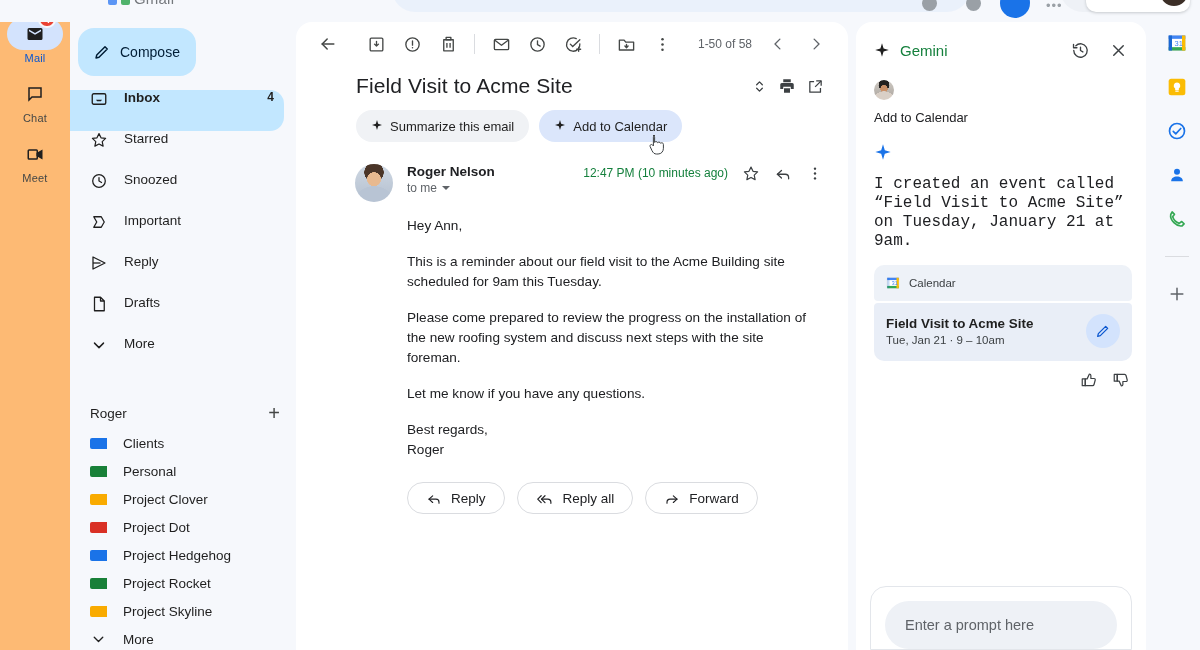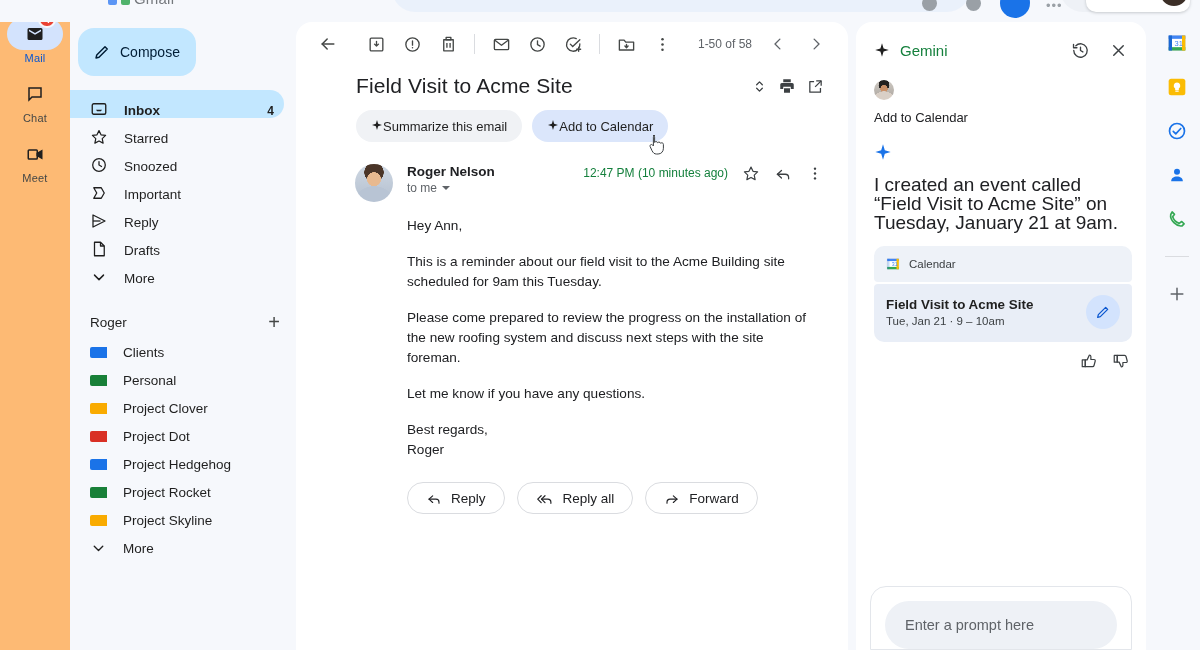--- a/index.html
+++ b/index.html
@@ -55,21 +55,21 @@
 
   
   .sidebar { width: 226px; flex: 0 0 226px; background: #f6f8fc; padding-top: 14px; overflow: hidden; }
   .compose {
     margin: 14px 0 14px 8px; width: 118px; height: 48px; border: none; border-radius: 16px;
     background: #c2e7ff; display: flex; align-items: center; gap: 9px; padding-left: 15px;
     cursor: pointer; font-size: 14px; color: #001d35; font-family: inherit;
   }
   .nav-list { margin-top: 4px; }
   .nav-item {
-    display: flex; align-items: flex-end; height: 28px; margin: 0 12px 0 8px;
+    display: flex; align-items: flex-start; height: 41px; margin: 0 12px 0 8px;
     padding: 0 10px 0 12px; border-radius: 0 14px 14px 0; cursor: pointer; gap: 16px;
     font-size: 13.5px; color: #1f1f1f;
   }
   .nav-item.active { background: #c2e7ff; font-weight: 700; margin-left: 0; padding-left: 20px; }
   .nav-item .nav-label { flex: 1; }
   .nav-count { font-size: 12px; font-weight: 700; }
   .ico { width: 18px; height: 18px; display: inline-flex; align-items: center; justify-content: center; flex: 0 0 18px; }
   .labels-head {
     display: flex; align-items: center; justify-content: space-between;
     margin: 26px 16px 6px 20px; font-size: 13.5px; color: #1f1f1f;
@@ -93,21 +93,21 @@
   .tb-gap { width: 12px; }
   .tb-right { margin-left: auto; display: flex; align-items: center; gap: 2px; }
   .tb-count { font-size: 12px; color: #5f6368; margin-right: 6px; }
 
   .subject-row { display: flex; align-items: center; padding: 8px 24px 0 60px; }
   .subject { font-size: 21px; font-weight: 400; color: #202124; letter-spacing: .1px; }
   .subject-actions { margin-left: auto; display: flex; align-items: center; gap: 10px; }
 
   .chips { display: flex; gap: 10px; padding: 12px 0 0 60px; }
   .chip {
-    display: flex; align-items: center; height: 32px; padding: 0 15px;
+    display: flex; align-items: center; gap: 7px; height: 32px; padding: 0 15px;
     border-radius: 16px; font-size: 13px; color: #1f1f1f; cursor: pointer; border: none;
     font-family: inherit; background: #f0f2f5;
   }
   .chip.blue { background: #dbe6fb; }
   .chip .spark { color: #1f1f1f; font-size: 12px; }
 
   .msg-head { display: flex; align-items: flex-start; padding: 22px 24px 0 16px; }
   .avatar {
     width: 38px; height: 38px; border-radius: 50%; flex: 0 0 38px; margin-left: 43px; margin-right: 14px;
     background:
@@ -147,21 +147,21 @@
   .g-user-av {
     width: 20px; height: 20px; border-radius: 50%; margin: 16px 0 0 18px;
     background:
       radial-gradient(circle at 50% 115%, #d9cfc6 0 46%, transparent 47%),
       radial-gradient(circle at 50% 44%, #c98f66 0 24%, transparent 25%),
       radial-gradient(circle at 50% 26%, #23201e 0 30%, transparent 31%),
       linear-gradient(#cfcac4, #a9a39c);
   }
   .g-user-msg { font-size: 13px; color: #202124; margin: 10px 18px 0 18px; }
   .g-spark-row { margin: 18px 0 0 18px; }
-  .g-resp { font-size: 19px; line-height: 19px; color: #202124; margin: 10px 18px 12px 18px; }
+  .g-resp { font-size: 16px; line-height: 19px; color: #202124; margin: 10px 18px 12px 18px; font-family: Liberation Mono, monospace; }
 
   .g-card-top {
     margin: 14px 14px 0 18px; background: #eef2f8; border-radius: 10px 10px 4px 4px;
     height: 36px; display: flex; align-items: center; gap: 9px; padding-left: 12px;
   }
   .g-card-top-label { font-size: 11.5px; color: #3c4043; }
   .g-card-body {
     margin: 2px 14px 0 18px; background: #e9eef7; border-radius: 4px 4px 10px 10px;
     padding: 11px 12px 13px 12px; display: flex; align-items: center;
   }

